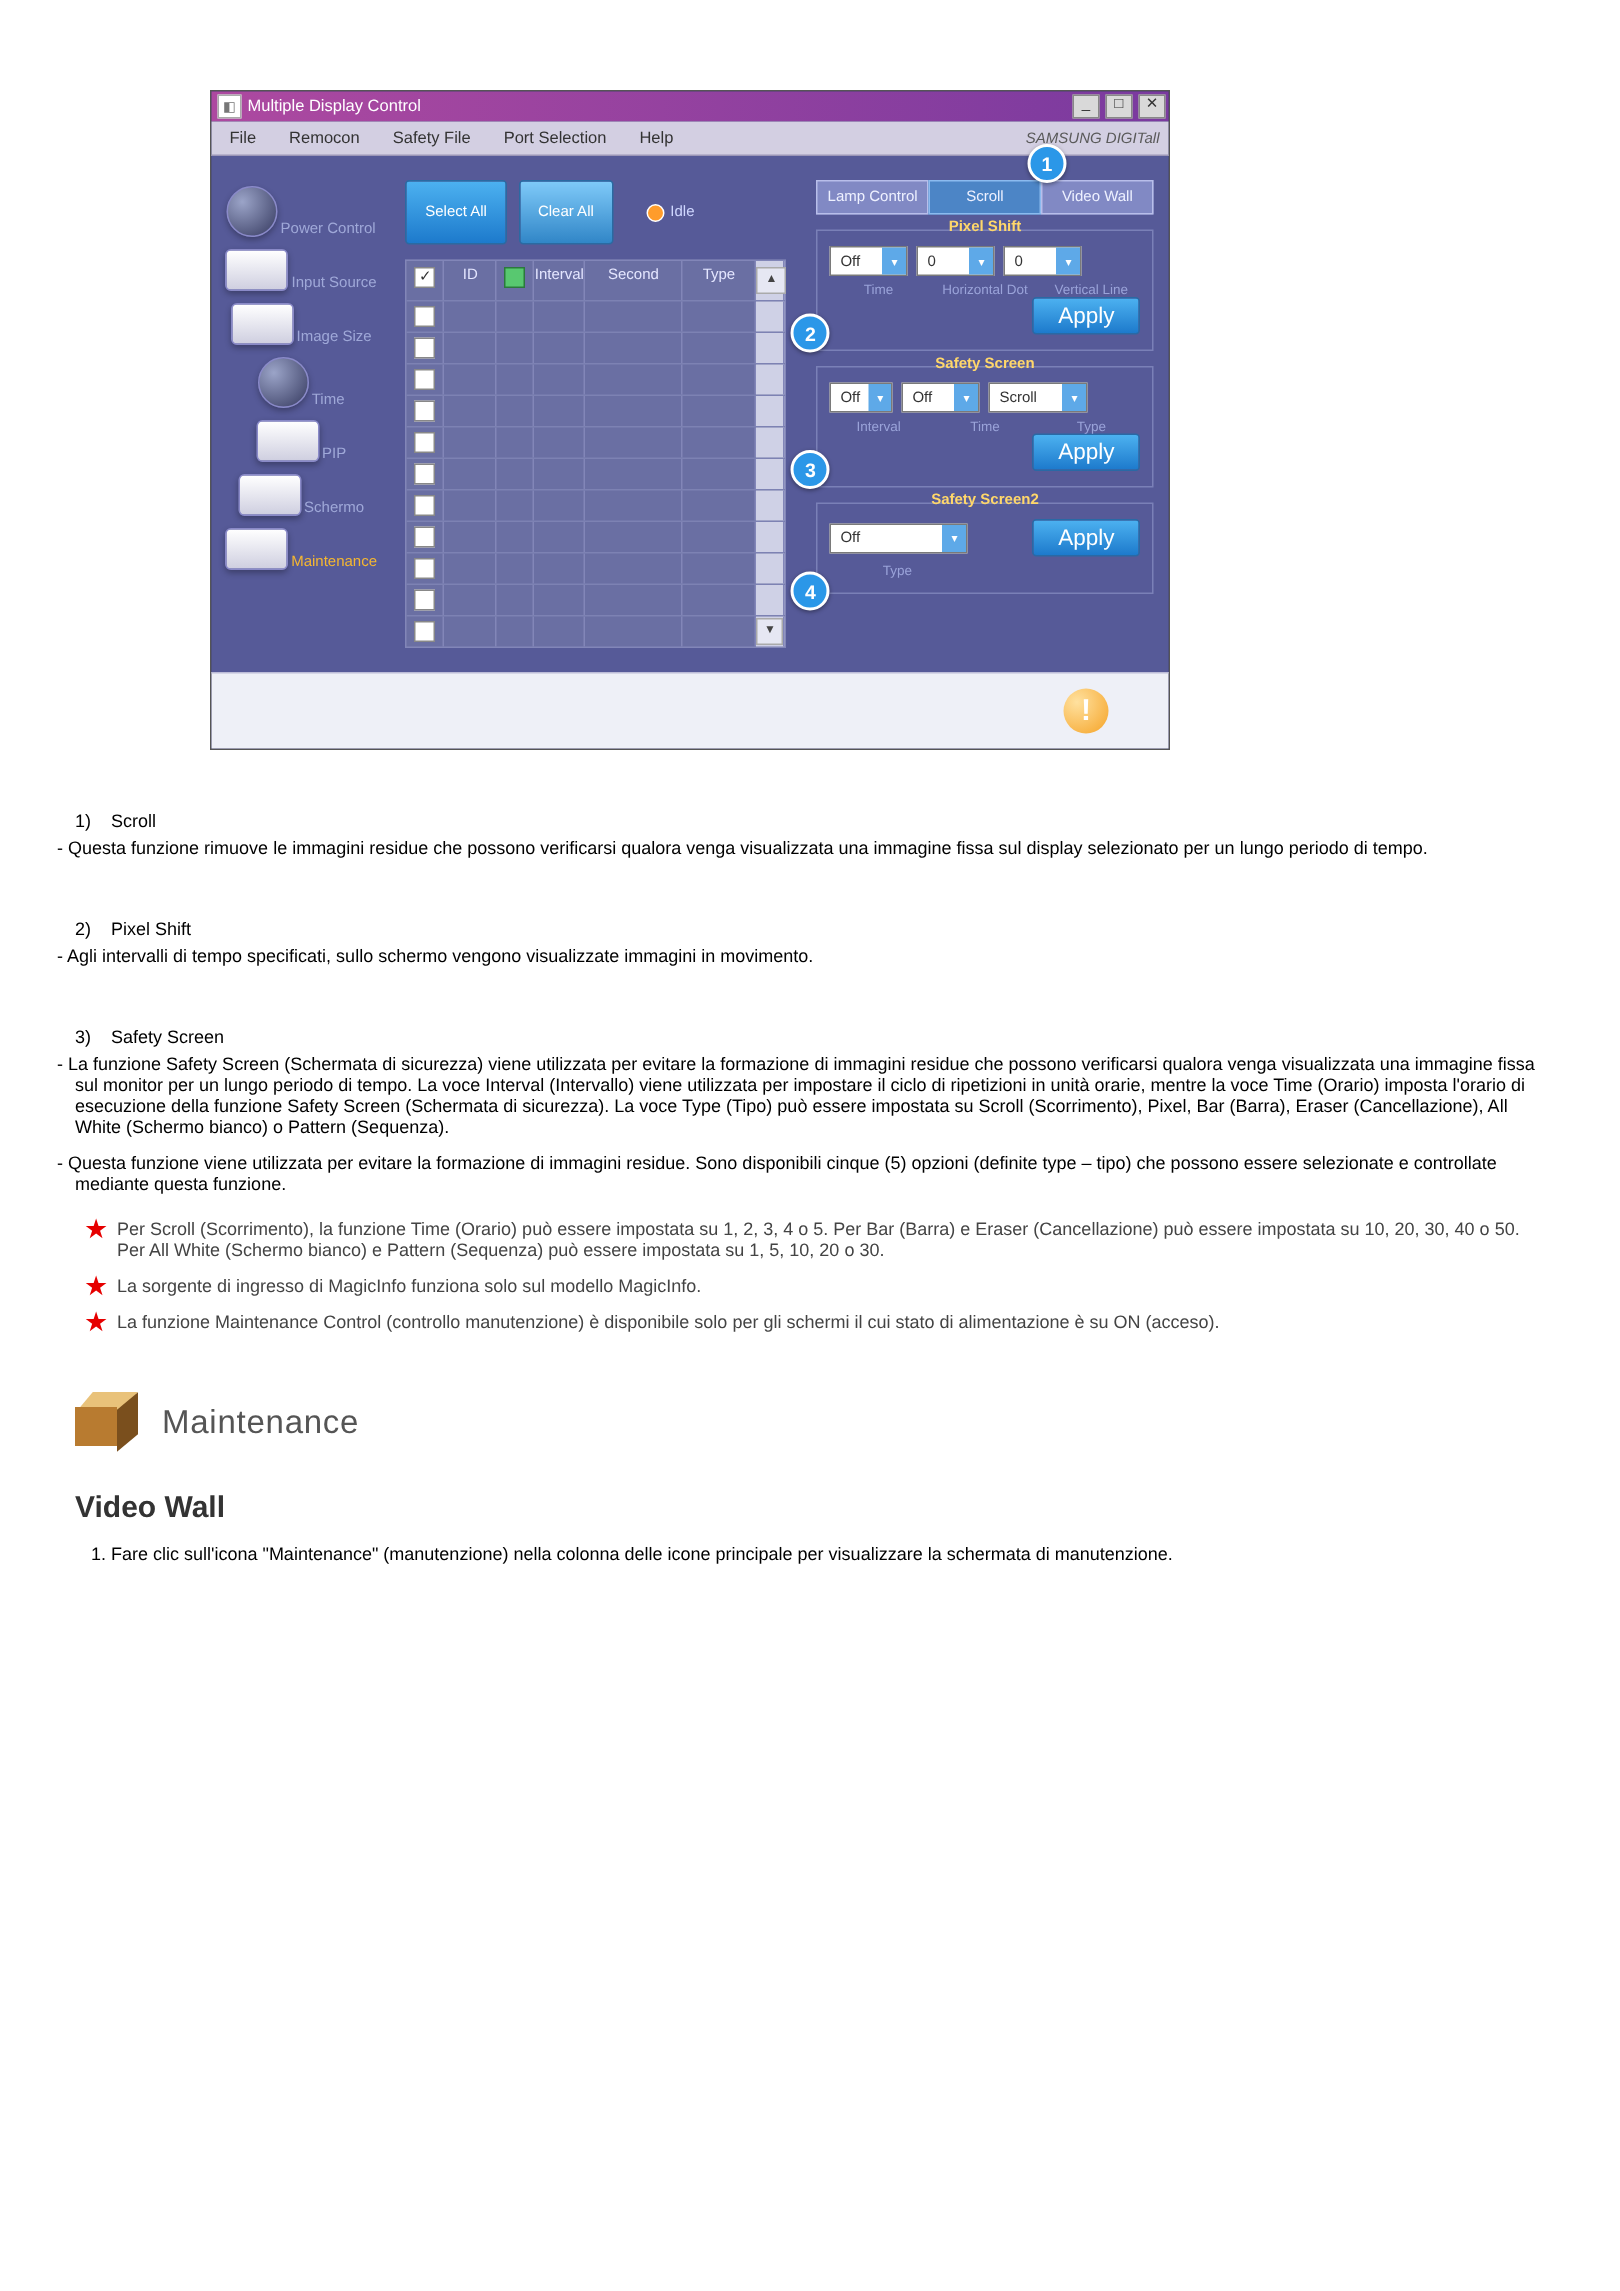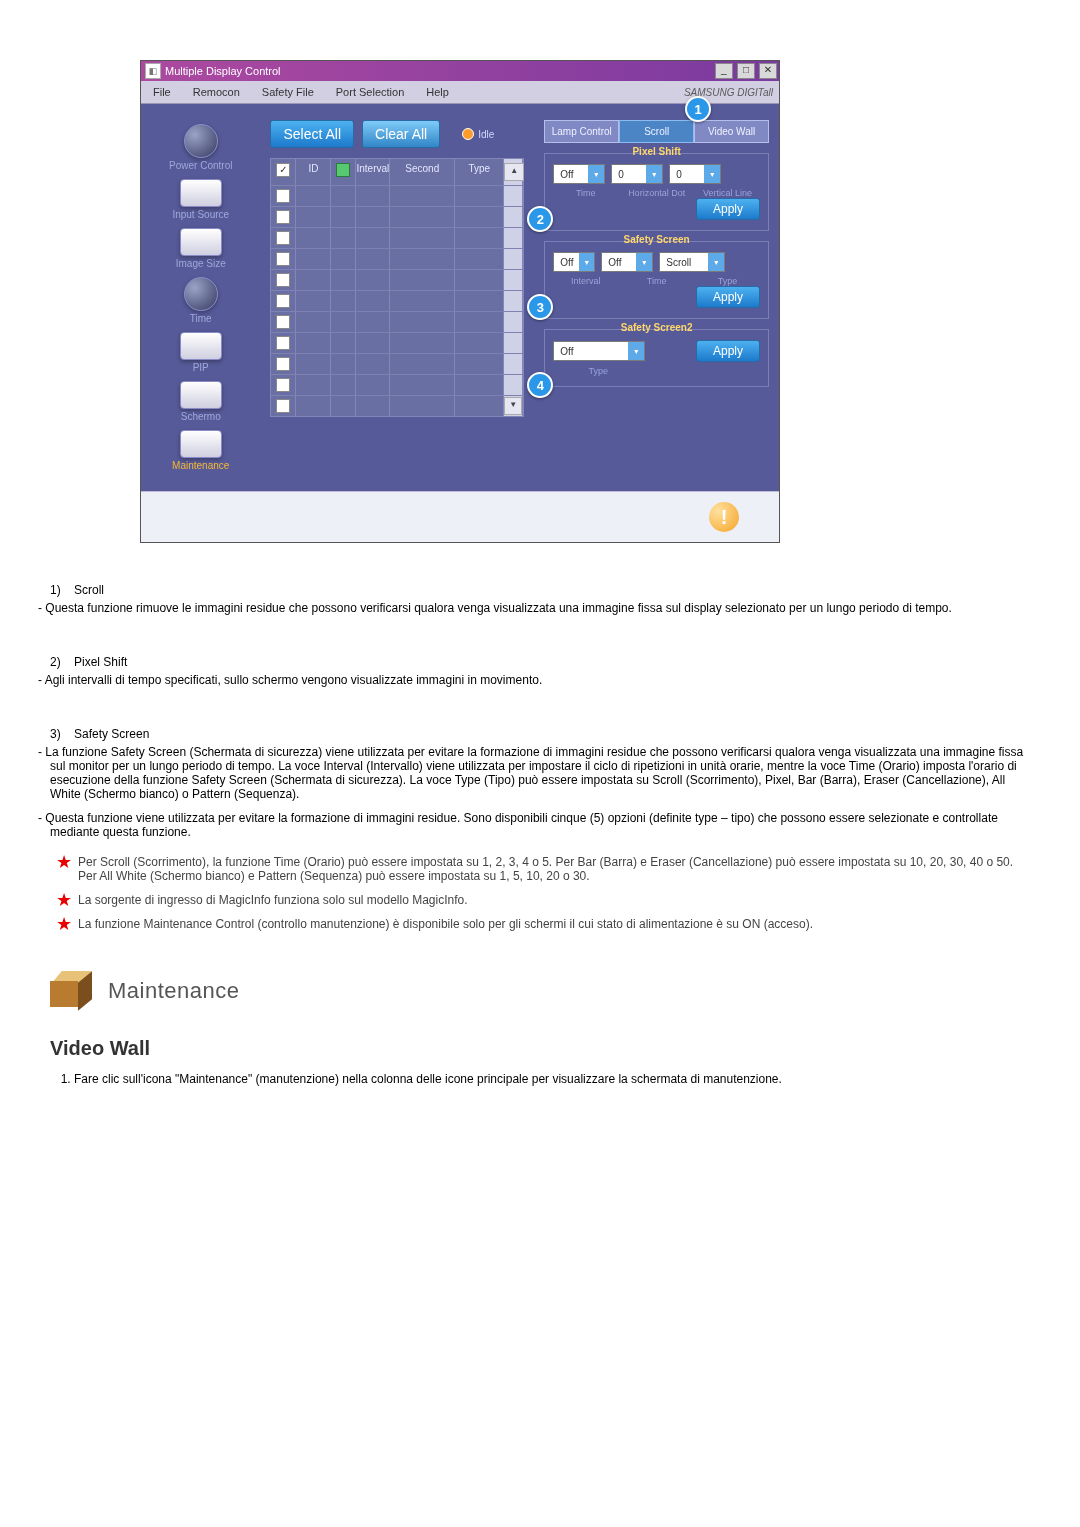--- a/index.html
+++ b/index.html
@@ -59,37 +59,37 @@
   .sidebar {
     width:110px;
     padding:20px 6px;
     display:flex;
     flex-direction:column;
     align-items:center;
     gap:8px;
     color:#a8b0e0;
     font-size:10px;
   }
-  .sb-item { display:flex;flex-direction:column;align-items:center;gap:2px;}
+  .sb-item { display:flex;flex-direction:row;align-items:flex-end;gap:2px;}
   .sb-icon { width:40px;height:26px;background:linear-gradient(#fff,#cfcfe0);border-radius:4px;border:1px solid #8a8ac8; box-shadow:0 2px 4px rgba(0,0,0,.3);}
   .sb-icon.round { width:32px;height:32px;border-radius:50%;background:radial-gradient(circle at 30% 30%,#9ba4c8,#35395f);}
   .sb-label { color:#9fa8d8; text-align:center;}
   .sb-label.active { color:#f5b731;}
   .main-col {
     flex:1;
     padding:16px 10px;
     position:relative;
   }
   .toolbar {
     display:flex;
     align-items:center;
     gap:8px;
     margin-bottom:10px;
   }
-  .pill-btn { background:linear-gradient(#4cb1f0,#1d7acc);color:#fff;font-size:14px;padding:5px 12px;border-radius:3px;border:1px solid #2a6aa2;}
+  .pill-btn { background:linear-gradient(#4cb1f0,#1d7acc);color:#fff;font-size:10px;padding:15px 12px;border-radius:3px;border:1px solid #2a6aa2;}
   .pill-btn.alt { background:linear-gradient(#7fcaf9,#3186c7);}
   .idle { display:flex;align-items:center;gap:4px;color:#cfd7ff;font-size:10px;margin-left:14px;}
   .idle-dot { width:10px;height:10px;border-radius:50%;background:#ff9c2b;border:1px solid #fff;}
   .table-wrap {
     background:#6a6fa3;
     border:1px solid #8286b8;
   }
   .tbl-head {
     display:flex;
     font-size:10px;
@@ -119,21 +119,21 @@
   .annot-circle{position:absolute;width:22px;height:22px;border-radius:50%;background:#2b97e8;border:2px solid #fff;color:#fff;font-size:13px;font-weight:bold;display:flex;align-items:center;justify-content:center;box-shadow:0 1px 3px rgba(0,0,0,.4);}
   .group{border:1px solid #7a80b7;padding:10px 8px 10px;margin-bottom:10px;position:relative;margin-top:10px;}
   .group-title{position:absolute;top:-8px;left:0;right:0;text-align:center;color:#ffd76a;font-weight:bold;font-size:10px;}
   .ctrl-row{display:flex;gap:6px;align-items:center;margin-bottom:4px;}
   .dd{background:#fff;border:1px solid #7a7a7a;height:18px;display:flex;align-items:center;font-size:10px;color:#333;}
   .dd .dd-val{padding:0 6px;flex:1;}
   .dd .dd-arrow{width:16px;height:100%;background:#5ea9e8;color:#fff;display:flex;align-items:center;justify-content:center;font-size:8px;}
   .w-sm{width:50px;} .w-xs{width:40px;} .w-md{width:64px;}
   .lbl-row{display:flex;gap:6px;font-size:9px;color:#9aa3d9;}
   .lbl-row span{flex:1;text-align:center;}
-  .apply-btn{background:linear-gradient(#4cb1f0,#1d7acc);color:#fff;border:1px solid #2969a5;border-radius:3px;font-size:12px;padding:3px 16px;float:right;}
+  .apply-btn{background:linear-gradient(#4cb1f0,#1d7acc);color:#fff;border:1px solid #2969a5;border-radius:3px;font-size:15px;padding:3px 16px;float:right;}
   .clearfix::after{content:"";display:block;clear:both;}
   
   .scr-footer{
     background:#eef0f7;
     height:50px;
     border-top:1px solid #bcbcd7;
     display:flex;align-items:center;justify-content:flex-end;padding-right:40px;
   }
   .excl{width:30px;height:30px;border-radius:50%;background:radial-gradient(circle at 30% 30%,#ffe19f,#f5a326);color:#fff;font-size:20px;display:flex;align-items:center;justify-content:center;font-weight:bold;}
   

